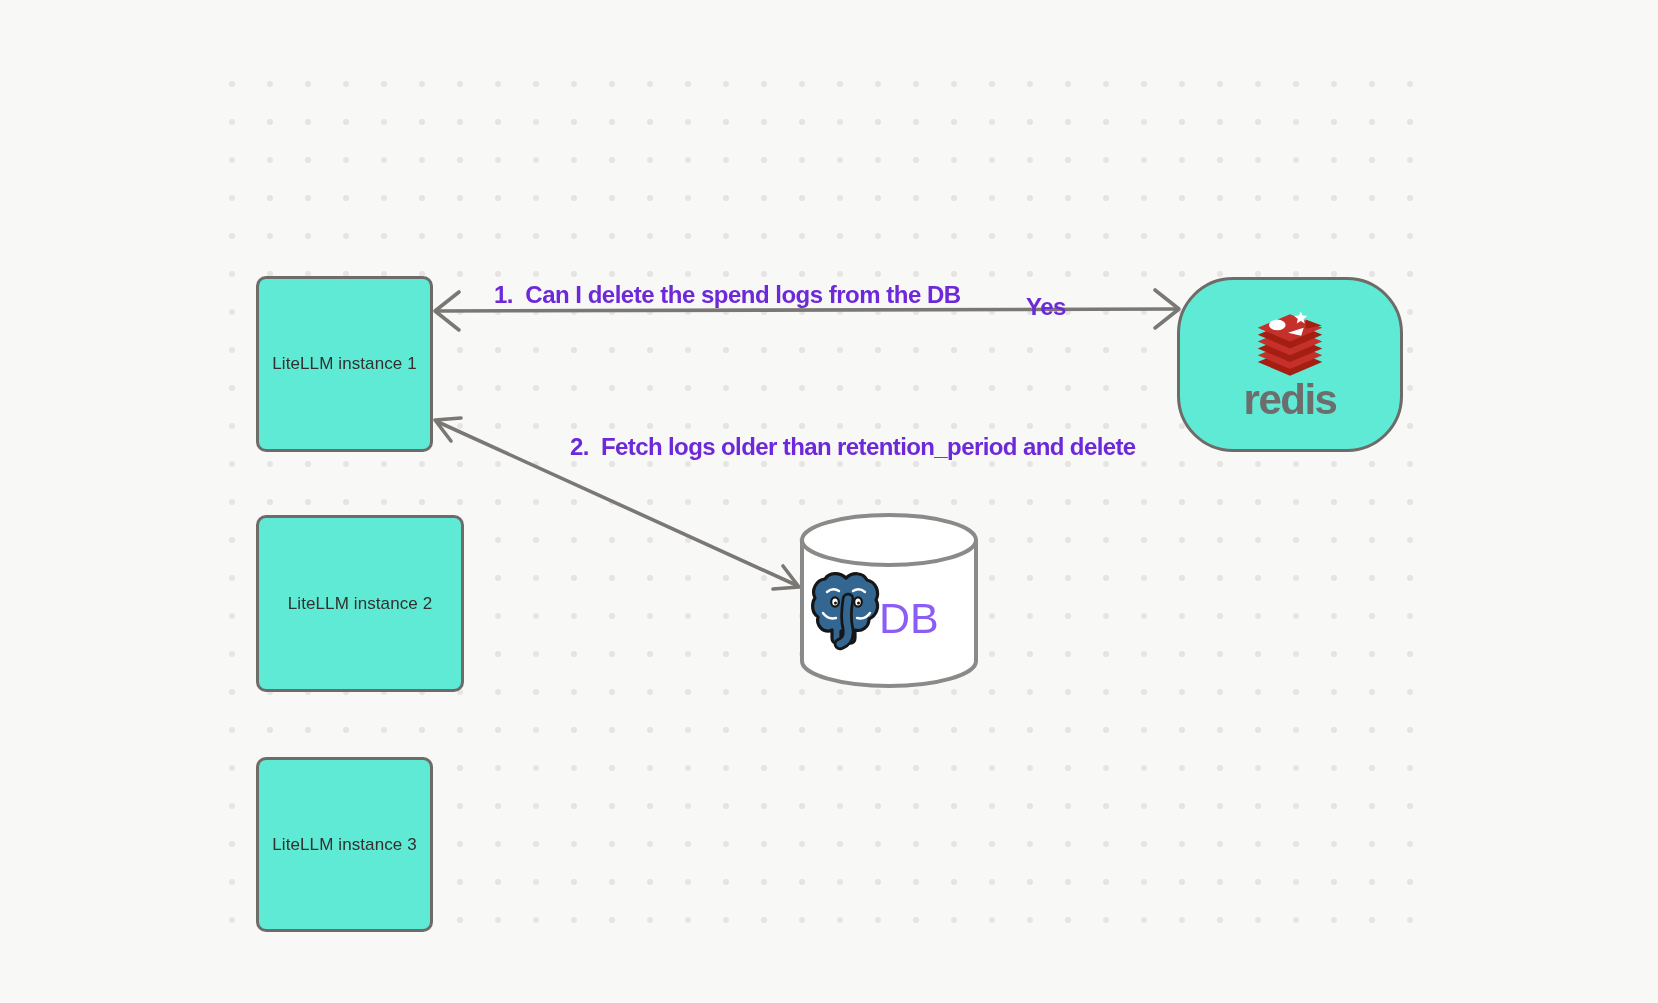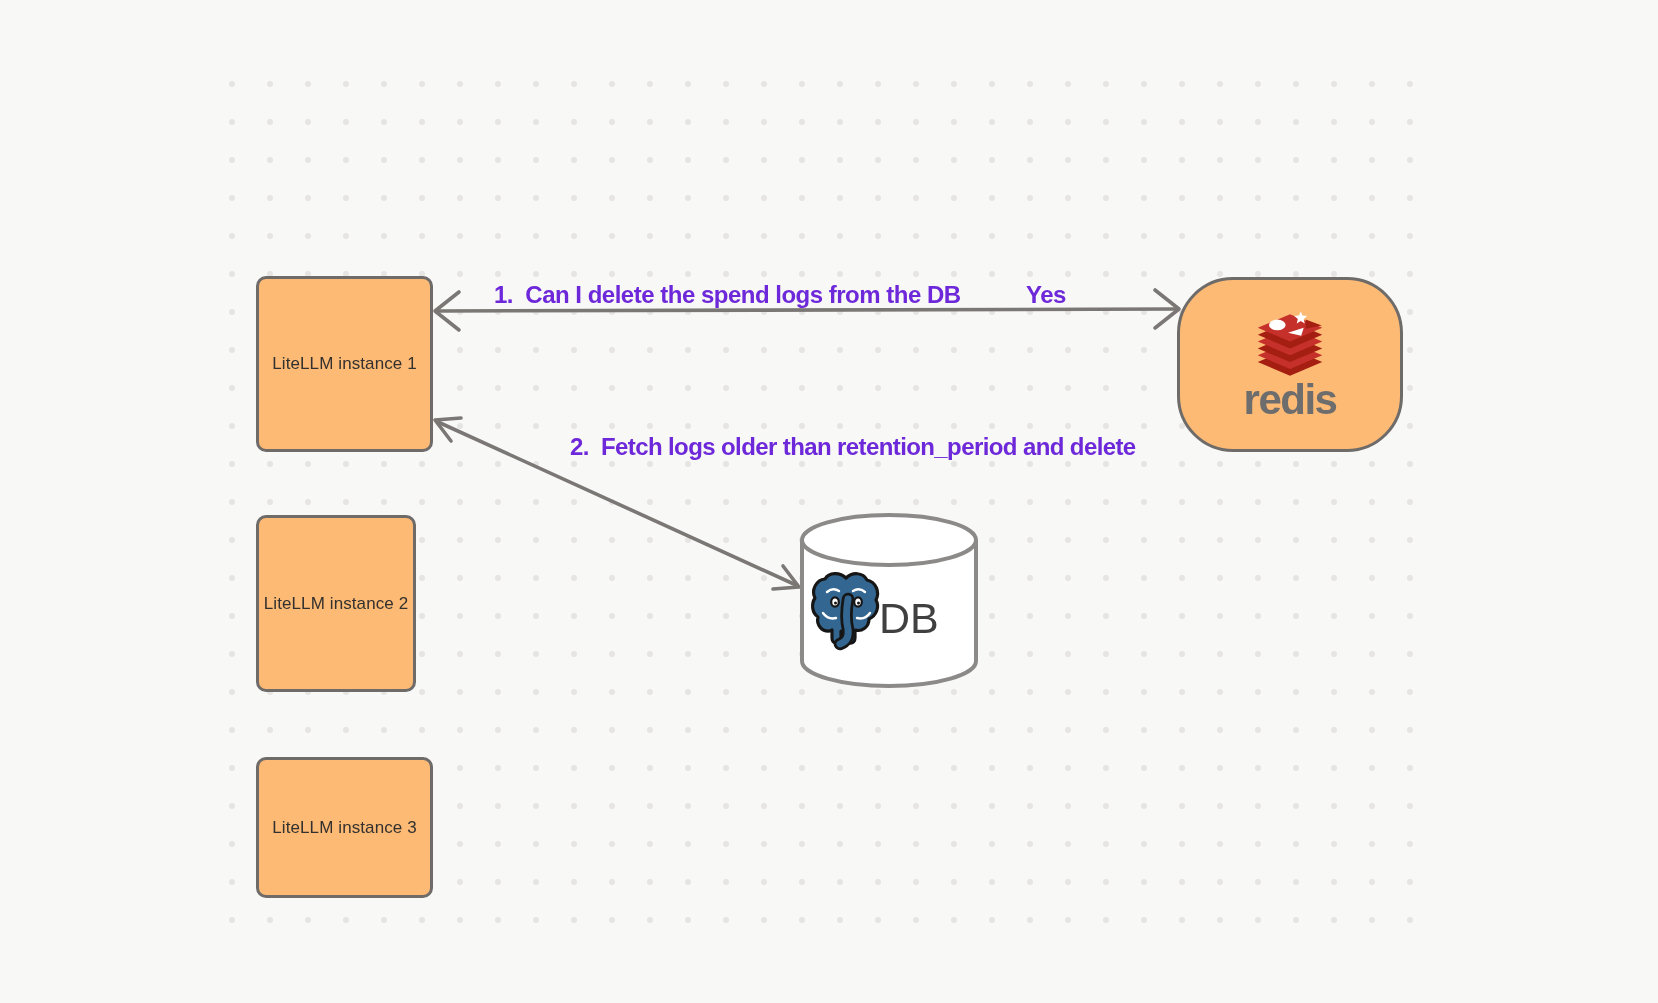--- a/index.html
+++ b/index.html
@@ -10,48 +10,48 @@
   }
   .dot-grid{
     position:absolute;left:214px;top:65px;width:1213px;height:874px;
     background-image:radial-gradient(circle,#e6e5e3 2.8px,rgba(230,229,227,0) 3.1px);
     background-size:38px 38px;
     background-position:-1px 0px;
   }
   .arrows{position:absolute;left:0;top:0;width:1658px;height:1003px;}
   .arrows path{stroke:#7a7774;stroke-width:3.6;fill:none;stroke-linecap:round;stroke-linejoin:round;}
   .node{
-    position:absolute;background:#fdba74;border:3px solid #6e6b69;border-radius:10px;
+    position:absolute;background:#5eead4;border:3px solid #6e6b69;border-radius:10px;
     display:flex;align-items:center;justify-content:center;box-sizing:border-box;
   }
   .node .label{
     font-size:17px;color:#33312f;letter-spacing:0.1px;
   }
   .box1{left:256px;top:276px;width:177px;height:176px;}
-  .box2{left:256px;top:515px;width:160px;height:177px;}
-  .box3{left:256px;top:757px;width:177px;height:141px;}
+  .box2{left:256px;top:515px;width:208px;height:177px;}
+  .box3{left:256px;top:757px;width:177px;height:175px;}
   .redis-node{
     left:1177px;top:277px;width:226px;height:175px;border-radius:56px;
     border-width:3.5px;flex-direction:column;gap:2px;
   }
   .redis-word{
     font-size:42px;font-weight:700;color:#6d6d6d;letter-spacing:-1.5px;line-height:1;
     margin-top:-2px;
   }
   .cylinder{position:absolute;left:798px;top:512px;width:182px;height:178px;}
   .elephant{position:absolute;left:810px;top:569px;width:74px;height:86px;}
   .db-label{
-    position:absolute;left:879px;top:597px;font-size:43px;color:#404040;line-height:1;
+    position:absolute;left:879px;top:597px;font-size:43px;color:#8b5cf6;line-height:1;
   }
   .ann{
     position:absolute;font-weight:700;font-size:24px;color:#6d28d9;
     letter-spacing:-0.5px;white-space:pre;line-height:30px;
   }
   .ann1{left:494px;top:280px;}
-  .yes{left:1026px;top:280px;}
+  .yes{left:1026px;top:292px;}
   .ann2{left:570px;top:432px;letter-spacing:-0.6px;}
 </style>
 </head>
 <body>
 
 <div class="canvas">
 
   <div class="dot-grid"></div>
 
   <svg class="arrows" viewBox="0 0 1658 1003" xmlns="http://www.w3.org/2000/svg">

